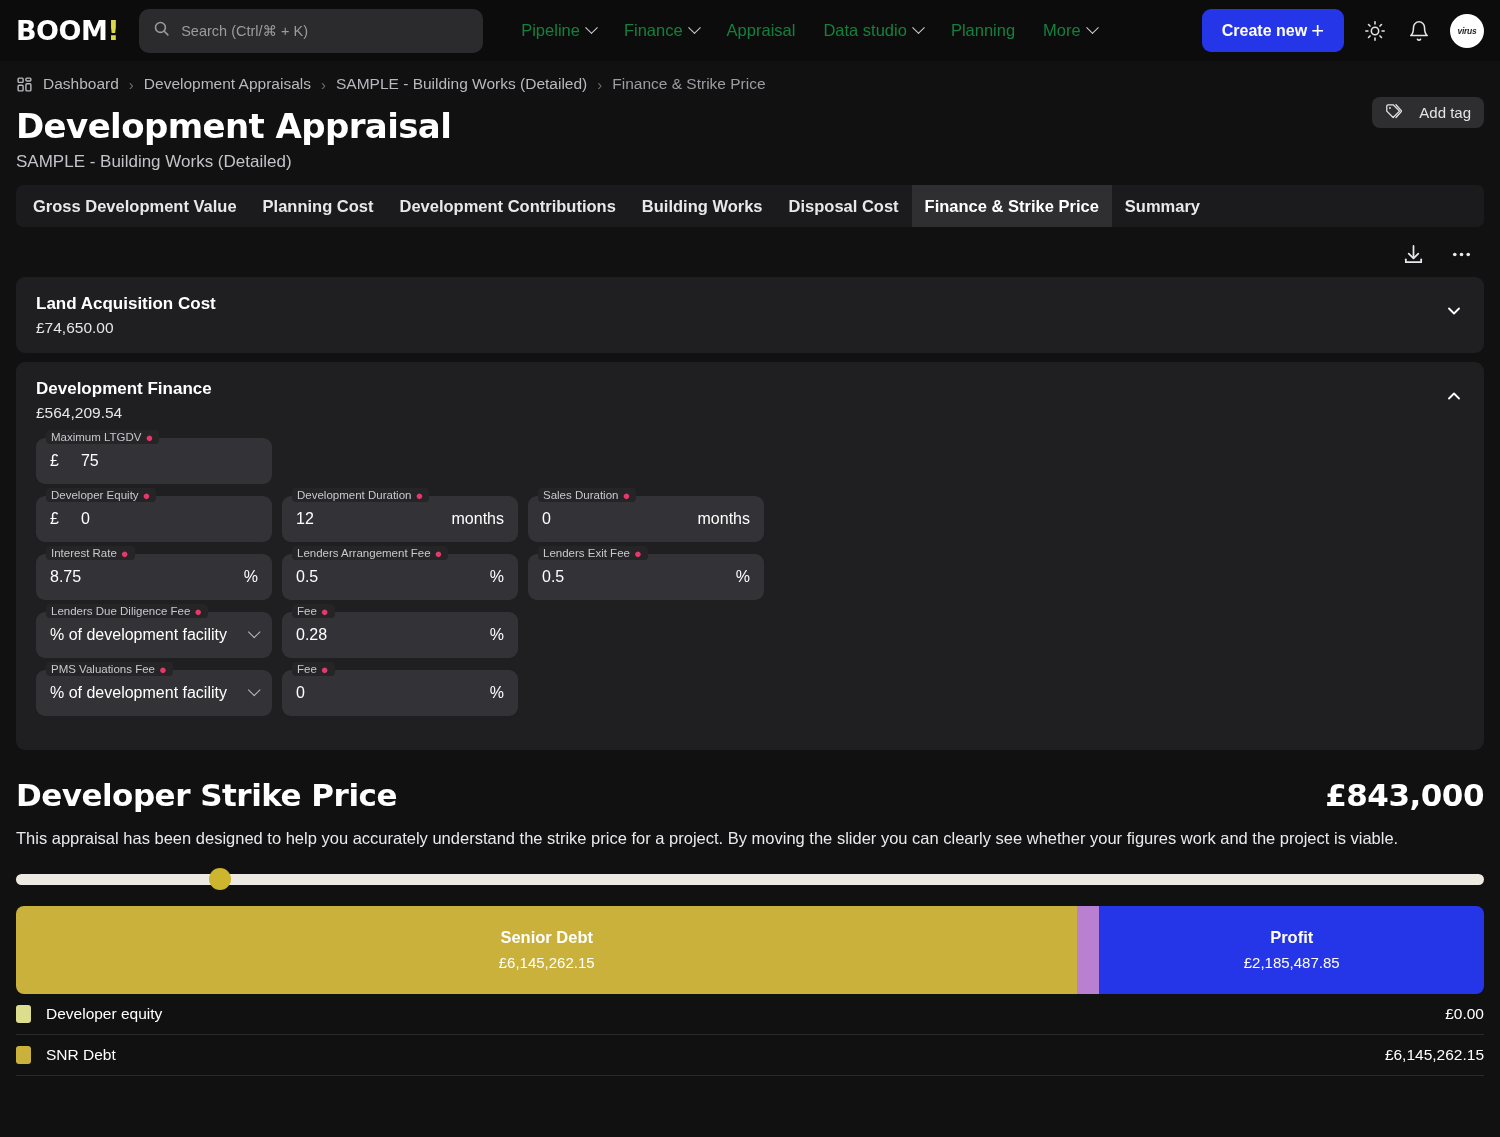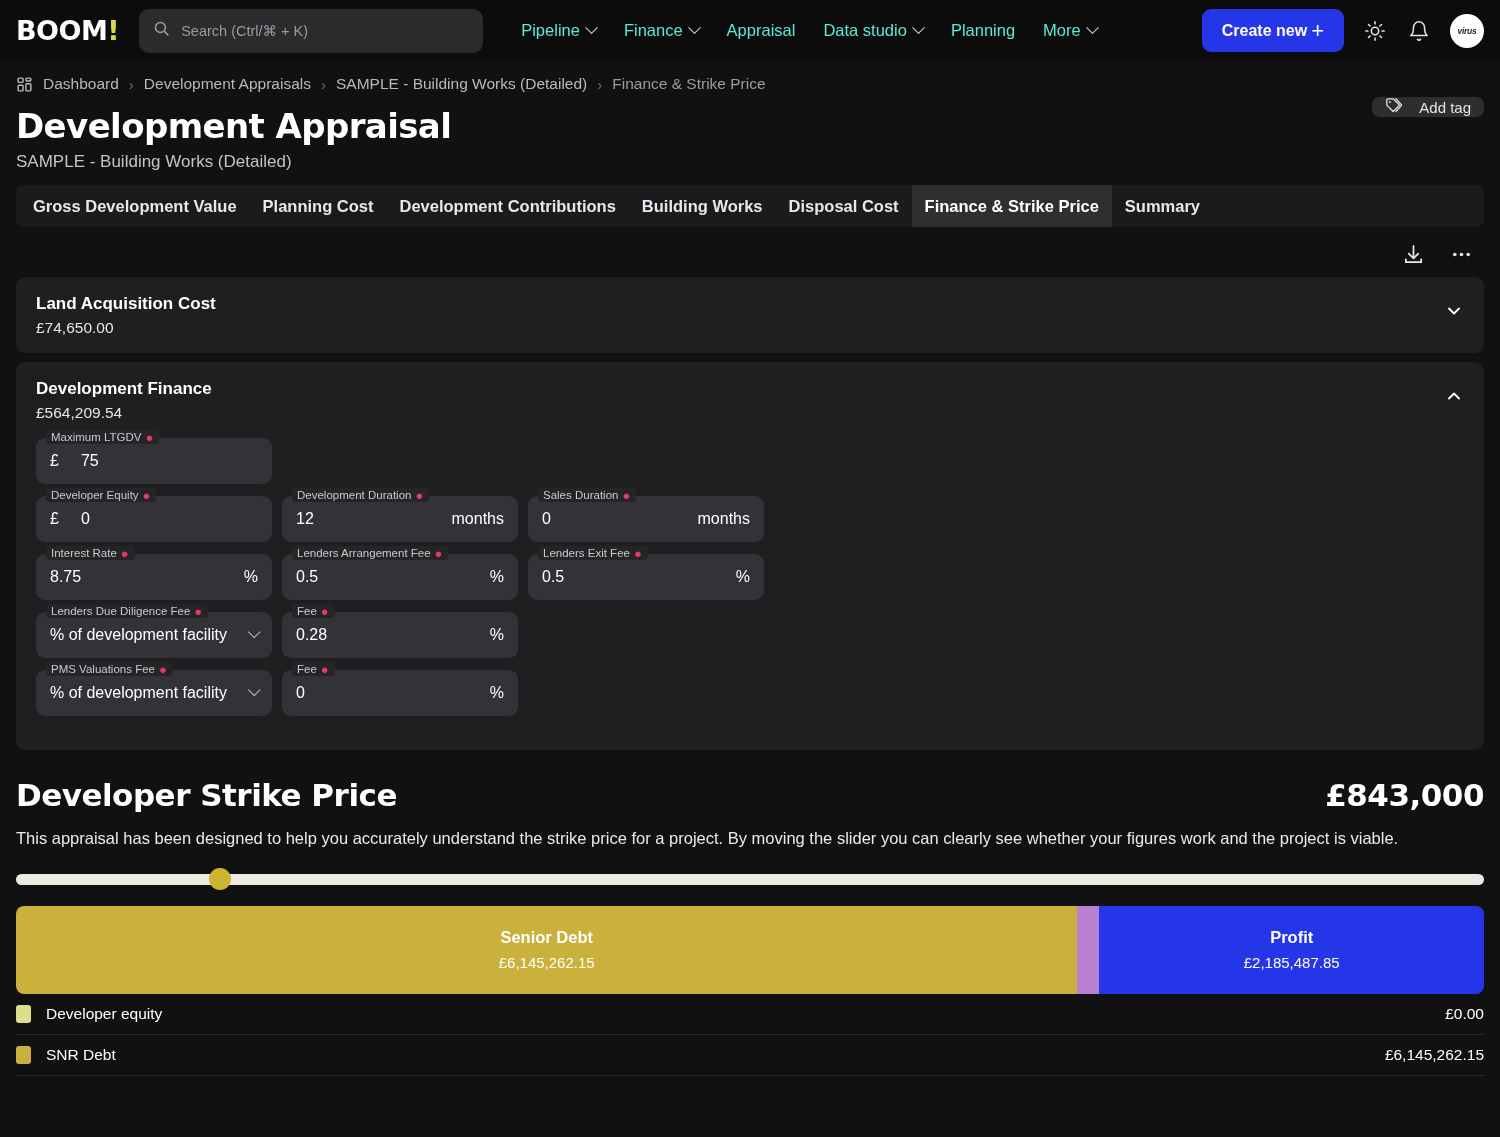--- a/index.html
+++ b/index.html
@@ -34,21 +34,21 @@
     background: #2b2b2e;
     border-radius: 10px;
     display: flex; align-items: center;
     padding: 0 14px; gap: 11px;
     margin-right: 24px;
   }
   .searchbox .ph { color: #9a9aa0; font-size: 14.5px; }
   .navlinks { display: flex; align-items: center; gap: 0; }
   .navlink {
     display: flex; align-items: center; gap: 7px;
-    font-size: 16.5px; color: #5eead4;
+    font-size: 16.5px; color: #15803d;
     padding: 8px 14px; border-radius: 6px;
     white-space: nowrap;
   }
   .chev {
     width: 9px; height: 9px;
     border-right: 1.8px solid #cfcfd4;
     border-bottom: 1.8px solid #cfcfd4;
     transform: rotate(45deg) translate(-2px,-2px);
   }
   .nav-right {
@@ -94,21 +94,21 @@
   .titlewrap { padding: 14px 16px 0 16px; position: relative; }
   .page-title {
     font-size: 34px; font-weight: 800; letter-spacing: -0.6px;
     font-family: "DejaVu Sans", sans-serif;
     line-height: 1.15;
   }
   .page-sub { font-size: 17px; color: #c3c3c9; margin-top: 6px; }
   .addtag {
     position: absolute; right: 16px; top: 4px;
     background: #2e2e31; border-radius: 8px;
-    height: 20px; padding: 0 13px;
+    height: 31px; padding: 0 13px;
     display: flex; align-items: center; gap: 17px;
     font-size: 15px; color: #e4e4e8; cursor: pointer;
   }
 
   
   .tabs {
     margin: 13px 16px 0 16px;
     background: #1b1b1d;
     border-radius: 7px;
     height: 42px;

